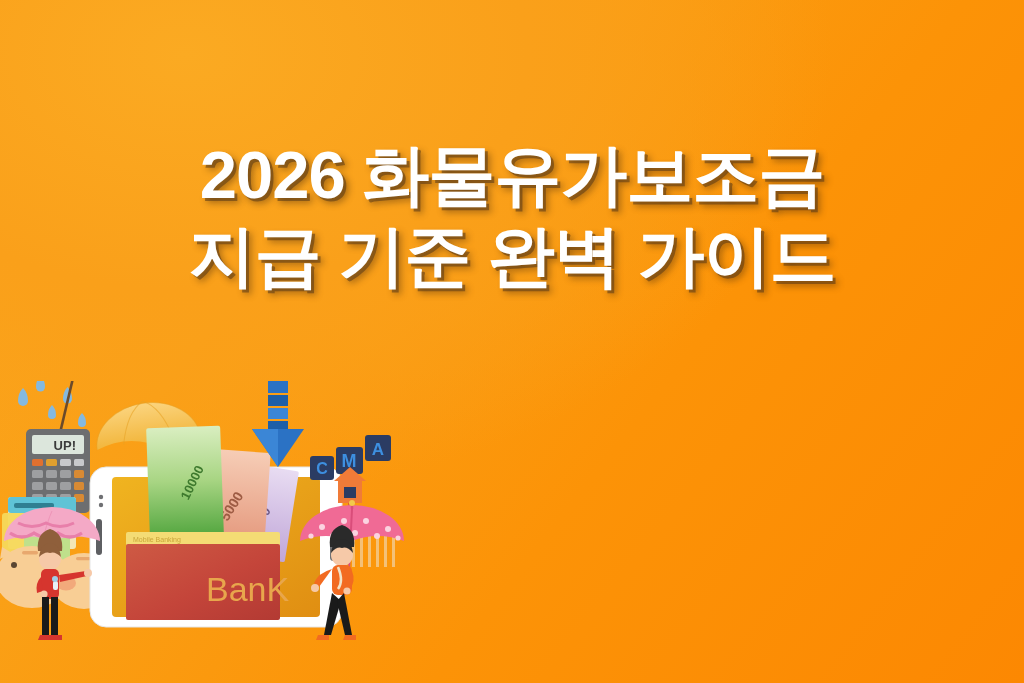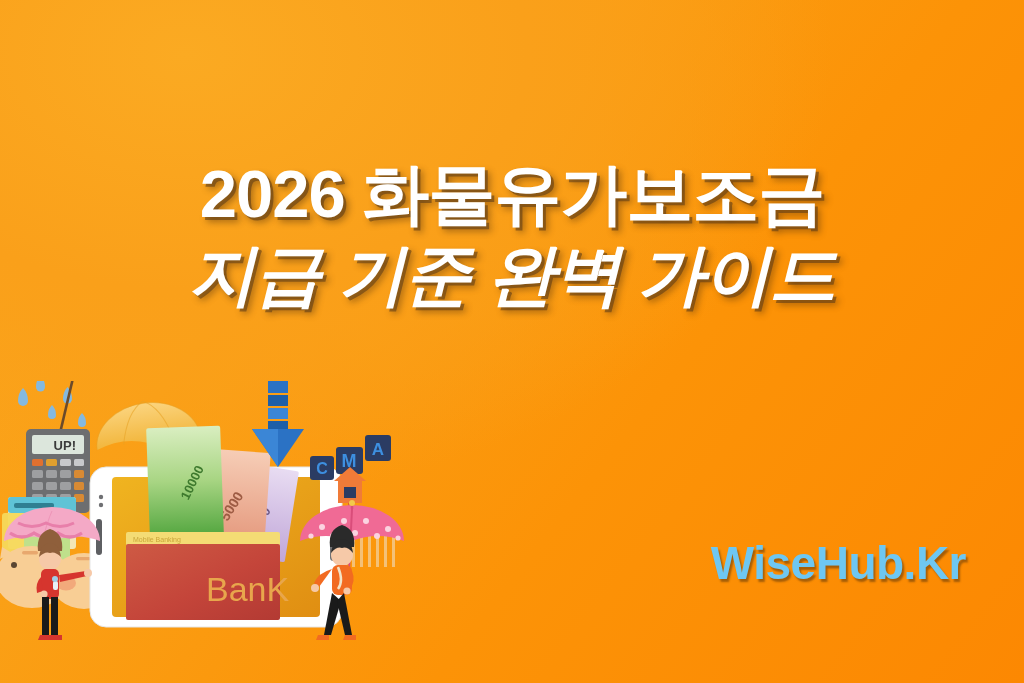--- a/index.html
+++ b/index.html
@@ -25,35 +25,34 @@
       linear-gradient(128deg, #FBA81E 0%, #FAA016 30%, #FC9307 62%, #FC8802 100%);
   }
   
   .title-block {
     position: absolute;
     left: 0;
     top: 134px;
     width: 1024px;
     text-align: center;
     z-index: 40;
-    margin-top: 19px;
   }
   .title-line {
     color: #FFFFFF;
     font-weight: 700;
     font-size: 67px;
     line-height: 81px;
     letter-spacing: -1px;
     white-space: nowrap;
     text-shadow:
       3px 3px 0 rgba(88, 56, 24, .55),
       5px 5px 7px rgba(70, 40, 12, .45);
   }
   .title-line.l1 { font-size: 67px; }
-  .title-line.l2 { font-size: 67px; font-style: italic; }
+  .title-line.l2 { font-size: 67px; }
   .title-line.l3 { font-size: 69px; }
 
   
   .watermark {
     position: absolute;
     right: 58px;
     top: 536px;
     font-size: 46px;
     font-weight: 700;
     color: #6EC7F2;
@@ -306,15 +305,14 @@
         <path d="M252 48 L278 48 L278 86z" fill="#3B86D6"></path>
       </g>
     </svg>
   </div>
 
   <div class="title-block">
     <div class="title-line l1">2026 화물유가보조금</div>
     <div class="title-line l2">지급 기준 완벽 가이드</div>
   </div>
 
-  <div class="watermark">WiseHub.Kr</div>
 
 </div>
 
 </body></html>

